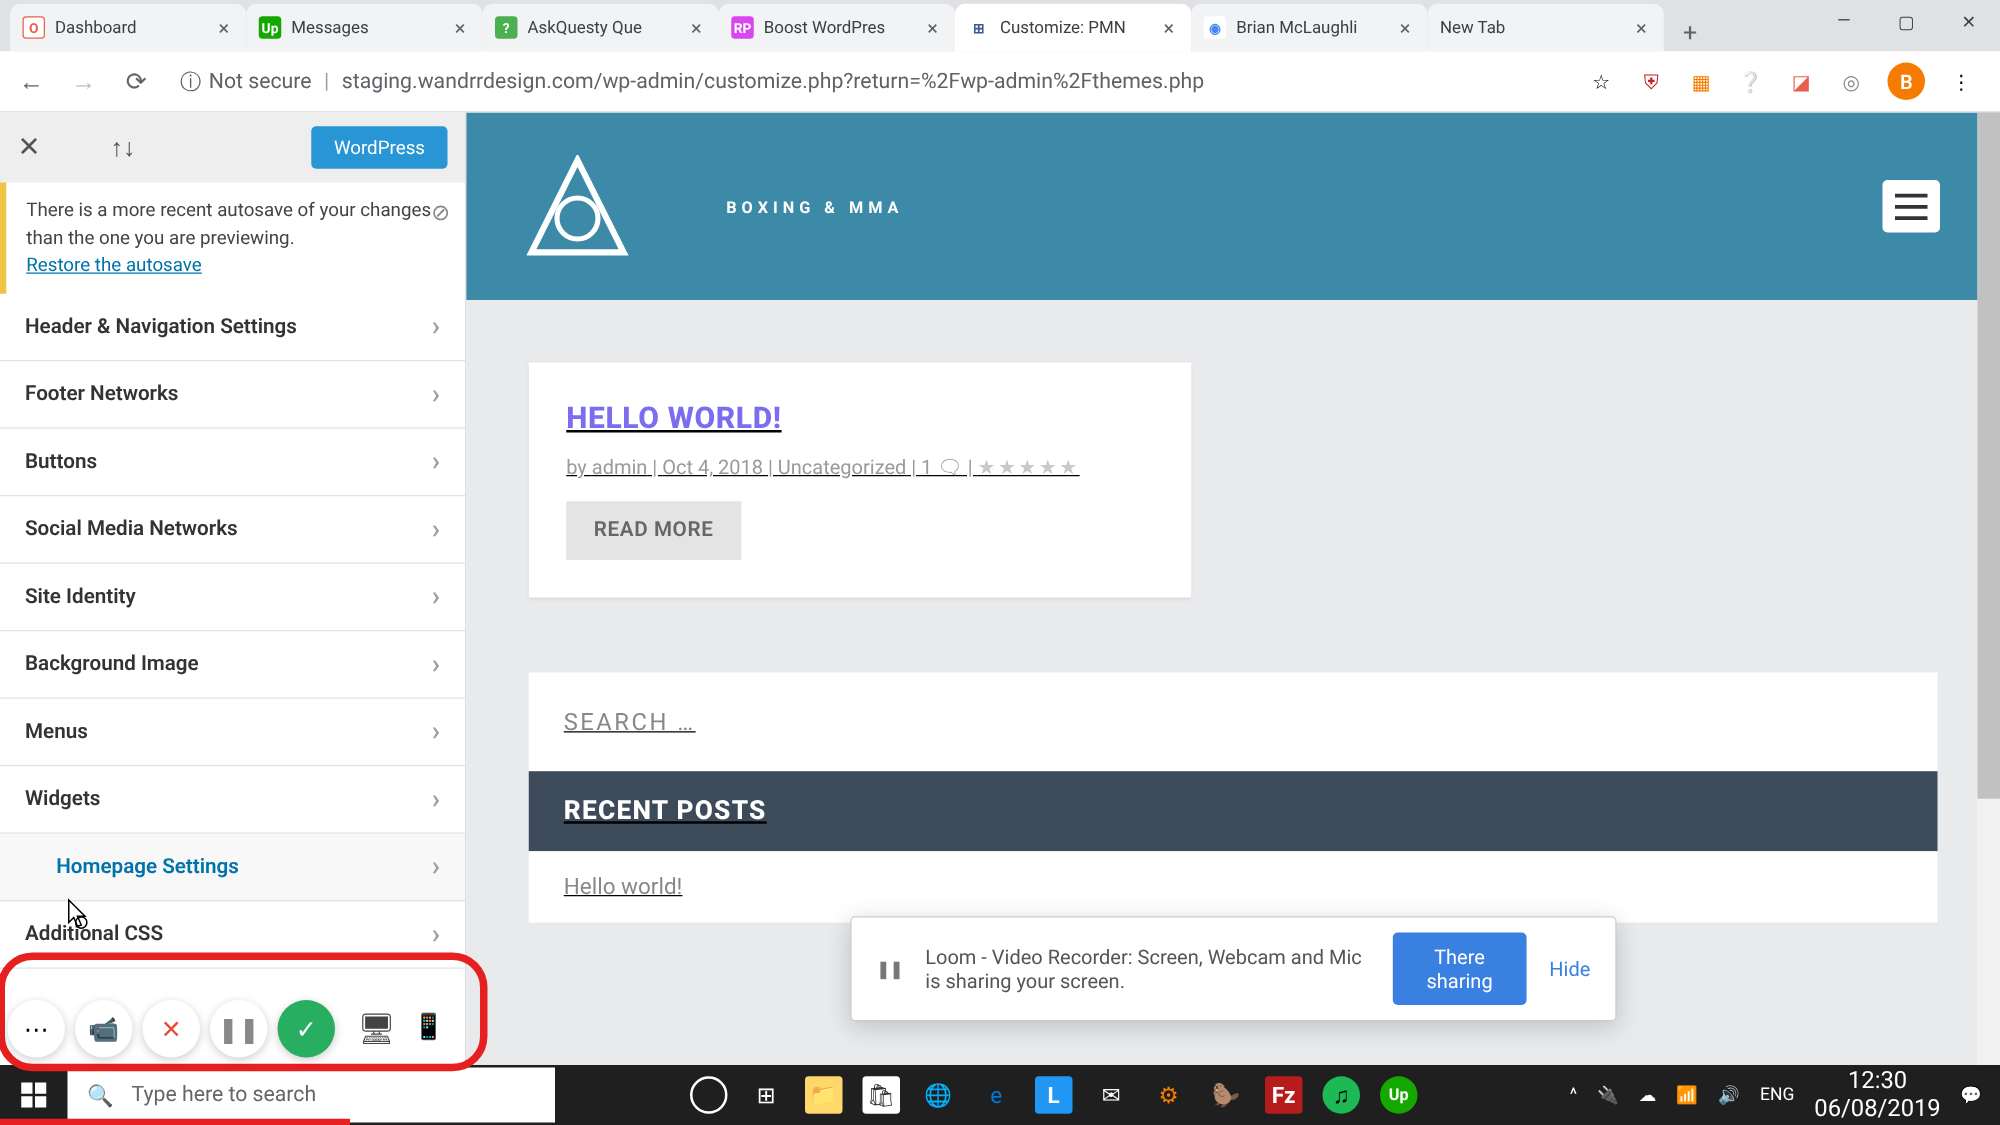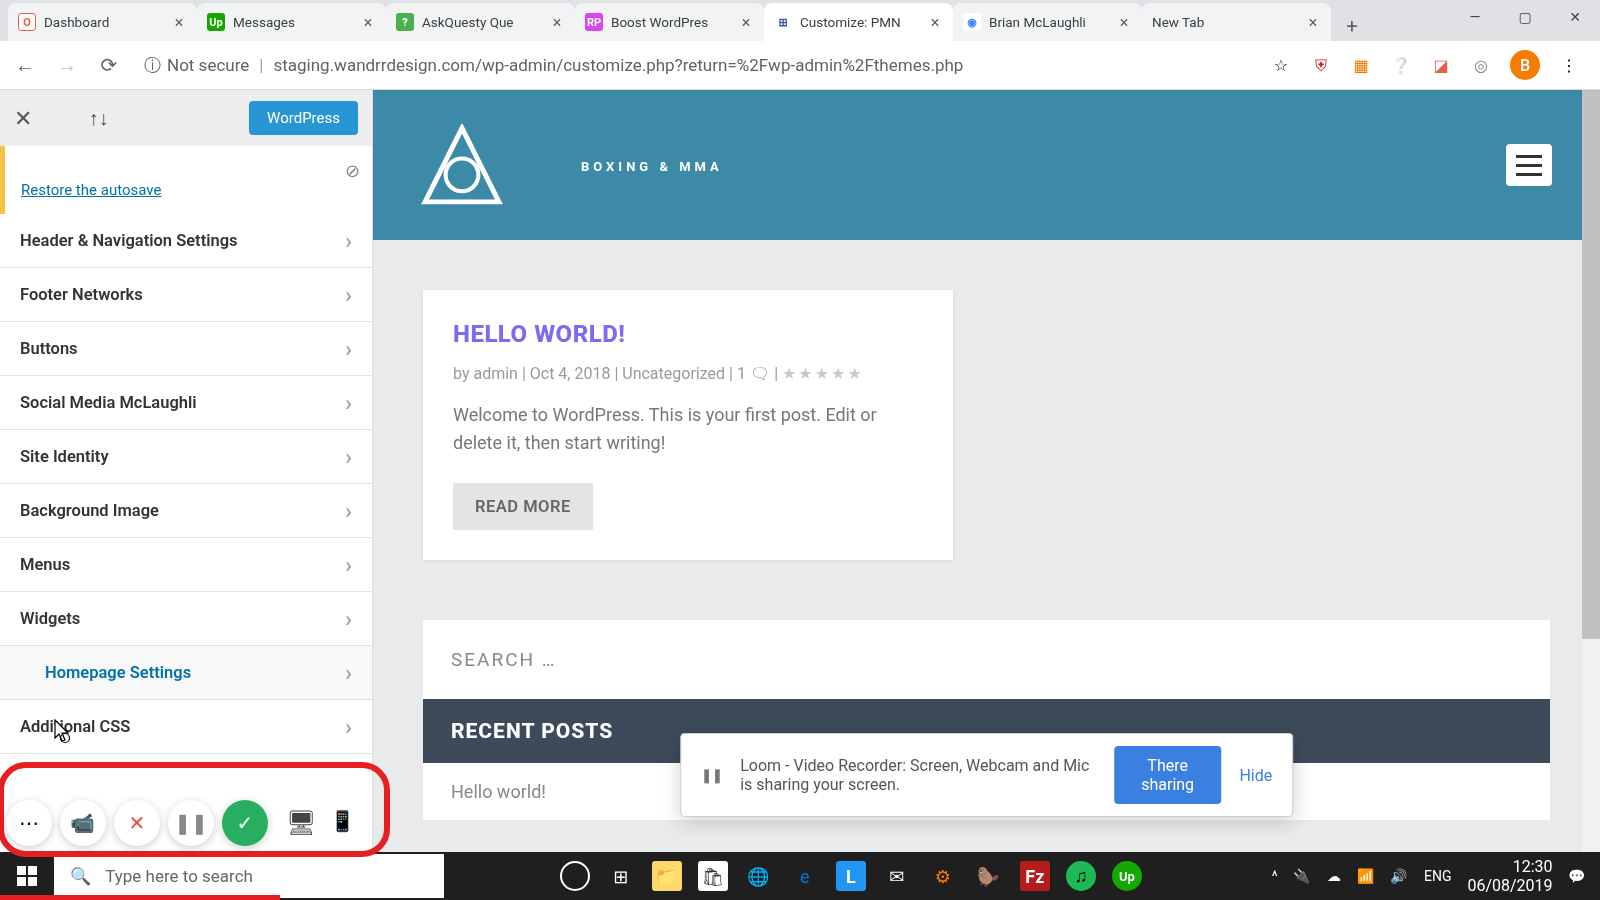--- a/index.html
+++ b/index.html
@@ -53,21 +53,21 @@
 .site-header { background: #3d8aa8; height: 150px; display: flex; align-items: center; justify-content: space-between; padding: 0 48px; }
 .logo-wrap { display: flex; align-items: center; gap: 18px; color: #fff; }
 .logo-triangle { width: 82px; height: 82px; position: relative; }
 .logo-triangle svg { width: 100%; height: 100%; }
 .logo-text { display: flex; flex-direction: column; }
 .logo-text .t1 { font-size: 28px; font-weight: 800; letter-spacing: 5px; }
 .logo-text .t2 { font-size: 13px; font-weight: 700; letter-spacing: 4px; margin-top: 2px; margin-left: 32px; padding-left: 28px; }
 .hamburger { width: 46px; height: 42px; background: #fff; border-radius: 4px; display: flex; flex-direction: column; justify-content: center; align-items: center; gap: 6px; }
 .hamburger span { width: 26px; height: 3px; background: #333; }
 
-.content-wrap { padding: 50px; }
+.content-wrap { padding: 50px; text-decoration: underline; }
 .post-card { background: #fff; width: 530px; padding: 30px; box-shadow: 0 1px 3px rgba(0,0,0,0.08); }
 .post-title { color: #7b6cf0; font-size: 24px; font-weight: 800; letter-spacing: 0.5px; margin-bottom: 16px; }
 .post-meta { color: #9a9a9a; font-size: 16px; margin-bottom: 18px; }
 .post-meta .stars { color: #c9c9c9; letter-spacing: 2px; }
 .post-excerpt { color: #777; font-size: 18px; line-height: 1.55; margin-bottom: 26px; }
 .read-more { background: #e4e4e4; color: #666; border: none; padding: 14px 22px; font-size: 16.5px; font-weight: 600; letter-spacing: 0.5px; }
 
 .search-box { background: #fff; margin-top: 60px; padding: 28px; font-size: 19px; color: #888; letter-spacing: 2px; }
 .recent-posts-hdr { background: #3c4a5a; color: #fff; padding: 20px 28px; font-size: 21px; font-weight: 800; letter-spacing: 1px; margin-top: 0; }
 .recent-post-item { background: #fff; padding: 18px 28px; color: #888; font-size: 18px; }
@@ -87,21 +87,21 @@
 
 
 .taskbar { height: 48px; background: #1f1f1f; display: flex; align-items: center; color: #fff; position: relative; }
 .start-btn { width: 54px; height: 48px; display: flex; align-items: center; justify-content: center; }
 .win-logo { width: 20px; height: 20px; display: grid; grid-template-columns: 1fr 1fr; grid-template-rows: 1fr 1fr; gap: 2px; }
 .win-logo span { background: #fff; }
 .search-bar { flex: 0 0 390px; height: 44px; background: #fff; display: flex; align-items: center; padding: 0 16px; gap: 14px; color: #666; font-size: 17px; }
 .task-icons { flex: 1; display: flex; align-items: center; justify-content: center; gap: 16px; padding: 0 20px; }
 .task-icon { width: 30px; height: 30px; border-radius: 3px; display: flex; align-items: center; justify-content: center; font-size: 18px; }
 .tray { display: flex; align-items: center; gap: 16px; padding: 0 14px; font-size: 14px; color: #fff; }
-.tray-time { text-align: right; line-height: 1.2; font-size: 16px; }
+.tray-time { text-align: center; line-height: 1.2; font-size: 19px; }
 .cursor-img { position: absolute; width: 20px; height: 26px; z-index: 100; pointer-events: none; }
 
 .red-underline { position: absolute; bottom: 0; left: 0; height: 5px; width: 280px; background: #e62020; }
 .scrollbar-v { position: absolute; right: 0; top: 90px; width: 18px; bottom: 48px; background: #f1f1f1; }
 .scrollbar-v .thumb { position: absolute; top: 0; width: 100%; height: 72%; background: #c1c1c1; }
 </style>
 </head>
 <body>
 
 <div class="chrome-top">
@@ -176,38 +176,39 @@
 
   <div class="customizer">
     <div class="cust-top">
       <div style="display:flex;align-items:center;gap:36px">
         <span class="cust-close">✕</span>
         <span class="cust-toggle">↑↓</span>
       </div>
       <button class="btn-published">WordPress</button>
     </div>
     <div class="autosave-notice">
+      <span>There is a more recent autosave of your changes than the one you are previewing.</span>
       <br><a href="#">Restore the autosave</a>
       <span class="autosave-dismiss">⊘</span>
     </div>
     <div class="panel-list">
       <div class="panel-item">
           <span>Header &amp; Navigation Settings</span>
           <span class="panel-chevron">›</span>
         </div>
       <div class="panel-item">
           <span>Footer Networks</span>
           <span class="panel-chevron">›</span>
         </div>
       <div class="panel-item">
           <span>Buttons</span>
           <span class="panel-chevron">›</span>
         </div>
       <div class="panel-item">
-          <span>Social Media McLaughli</span>
+          <span>Social Media Networks</span>
           <span class="panel-chevron">›</span>
         </div>
       <div class="panel-item">
           <span>Site Identity</span>
           <span class="panel-chevron">›</span>
         </div>
       <div class="panel-item">
           <span>Background Image</span>
           <span class="panel-chevron">›</span>
         </div>
@@ -263,21 +264,20 @@
           <span></span>
         </div>
     </div>
 
     <div class="content-wrap">
       <div class="post-card">
         <h2 class="post-title">HELLO WORLD!</h2>
         <div class="post-meta">
           <span>by </span><span>admin</span> | <span>Oct 4, 2018</span> | <span>Uncategorized</span> | <span>1 🗨</span> | <span class="stars">★★★★★</span>
         </div>
-        <p class="post-excerpt">Welcome to WordPress. This is your first post. Edit or delete it, then start writing!</p>
         <button class="read-more">READ MORE</button>
       </div>
 
       <div class="search-box">SEARCH …</div>
       <div class="recent-posts-hdr">RECENT POSTS</div>
       <div class="recent-post-item">Hello world!</div>
     </div>
 
     <div class="share-bar">
       <span class="pause">❚❚</span>

